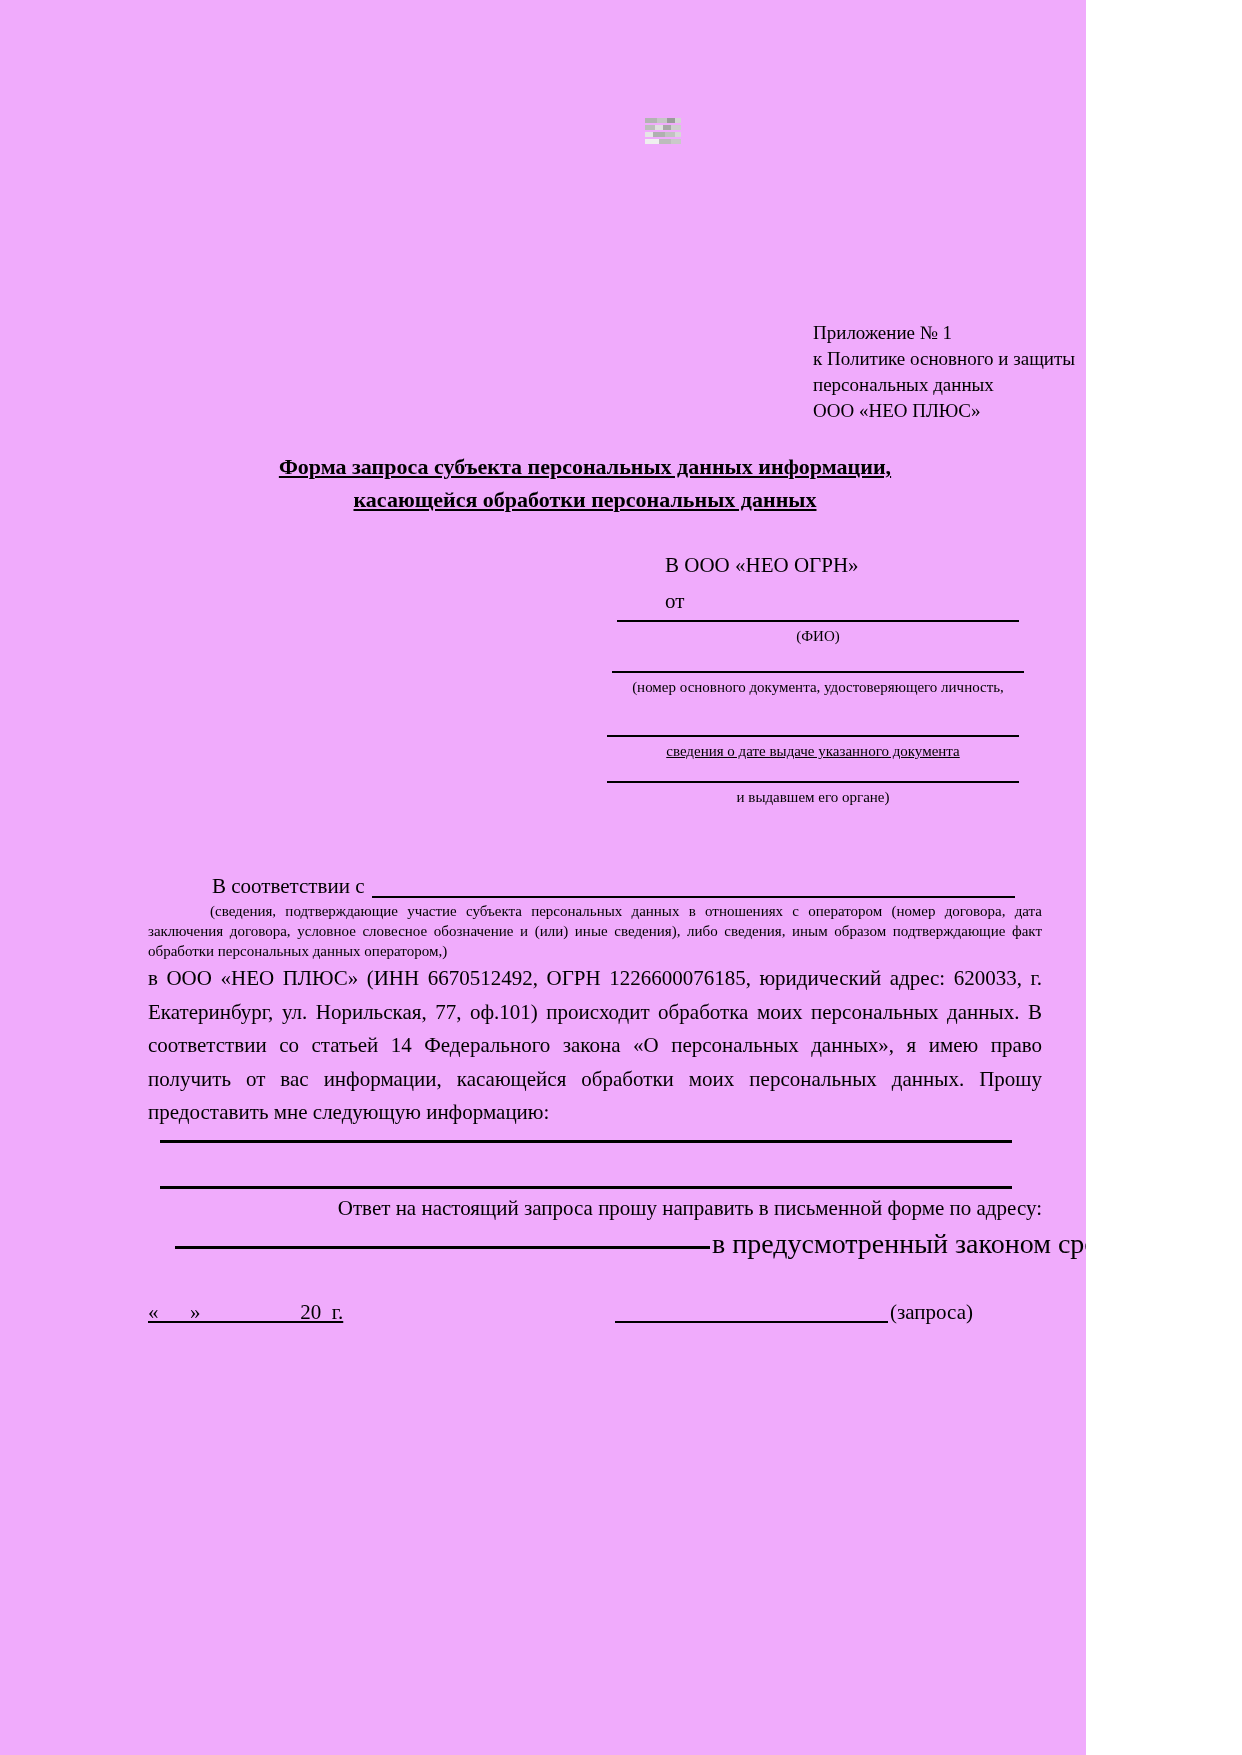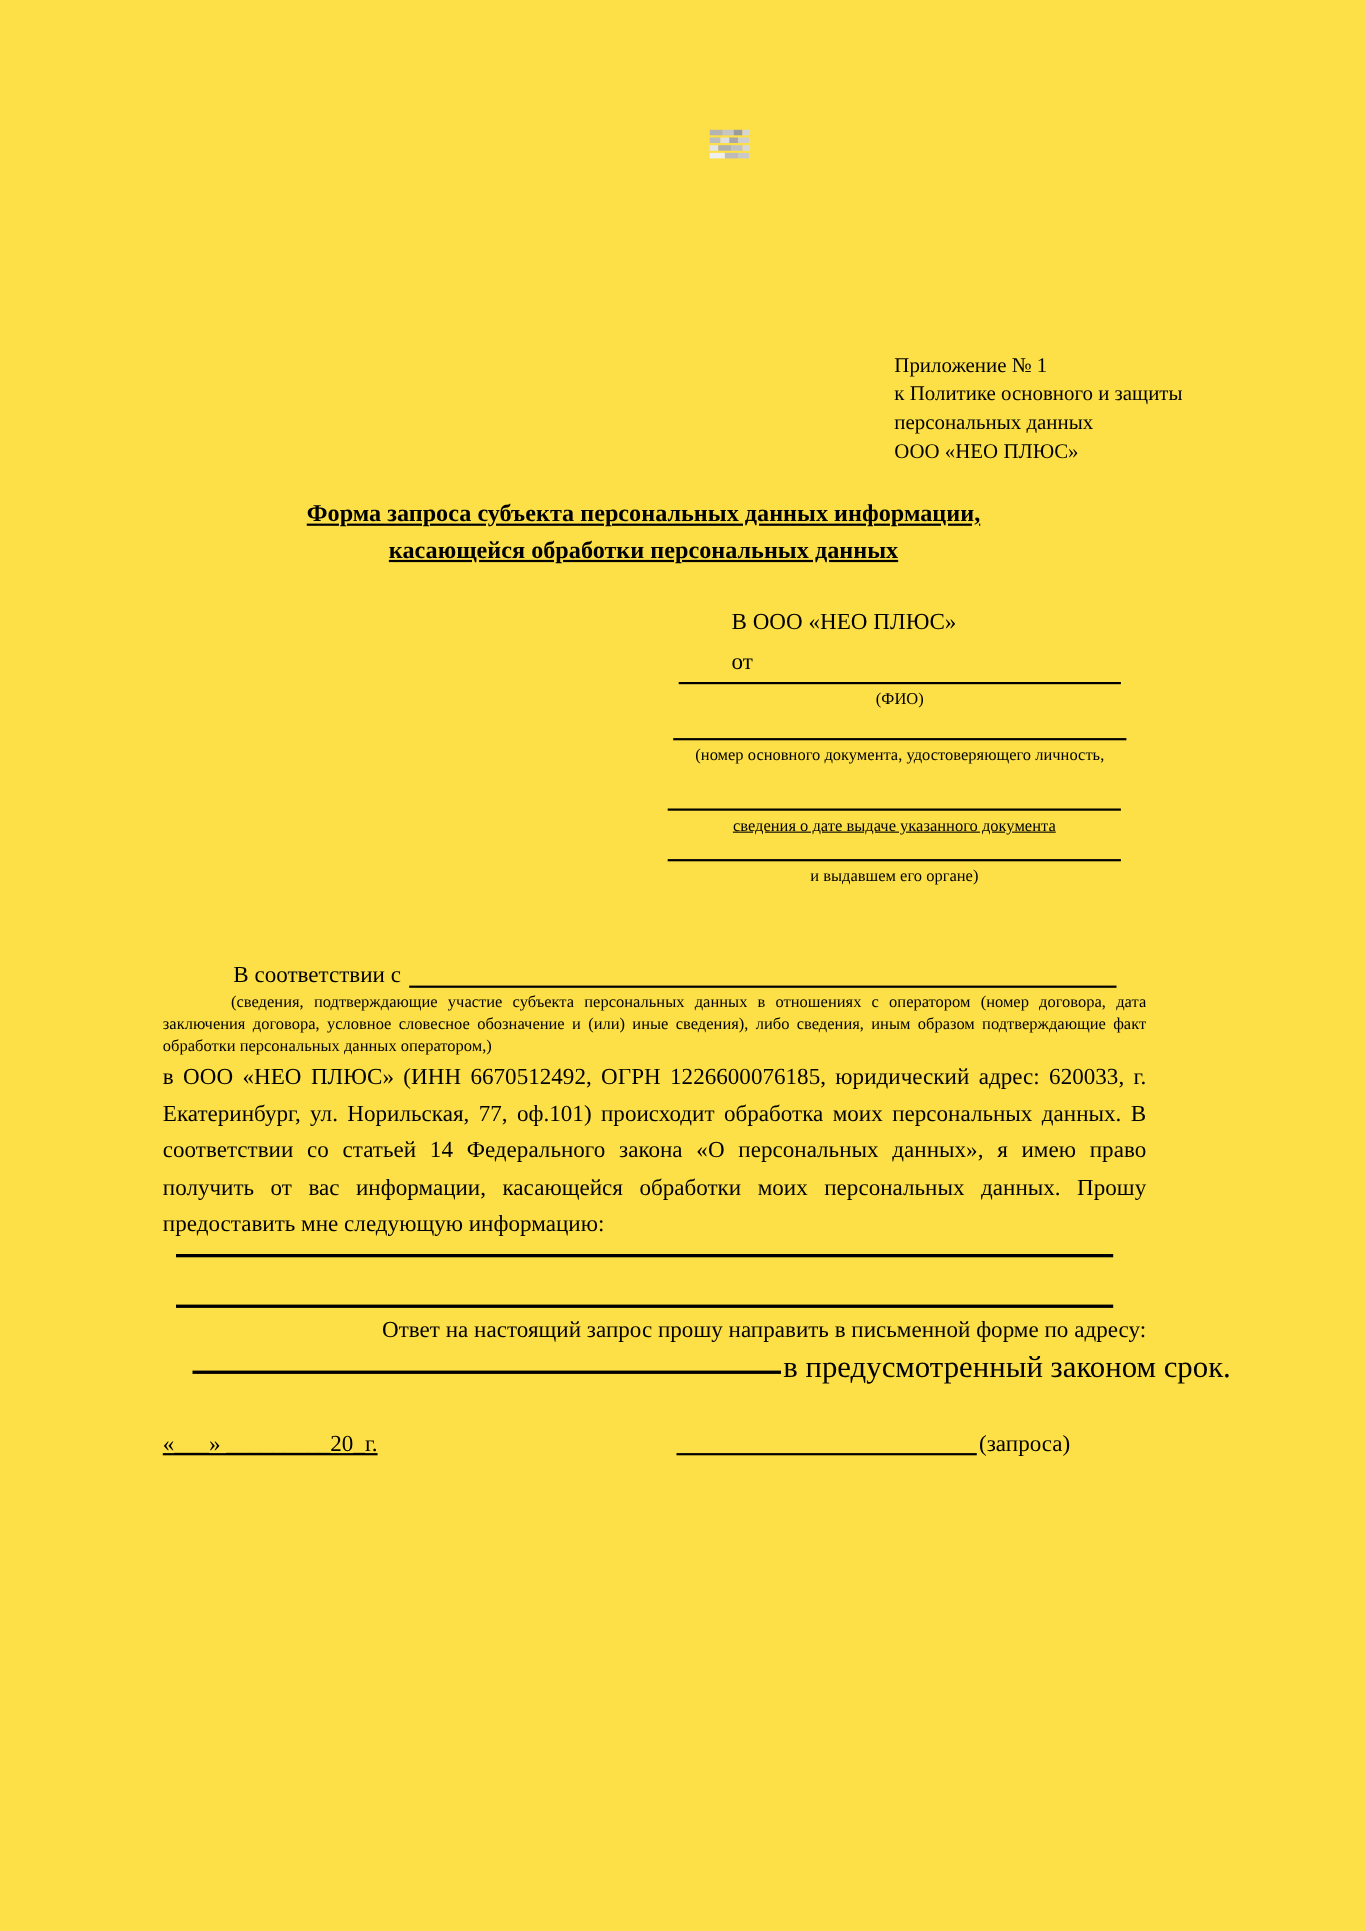--- a/index.html
+++ b/index.html
@@ -2,23 +2,23 @@
 <html><head>
 <meta charset="utf-8">
 <style>
   html, body {
     margin: 0;
     padding: 0;
     background: #ffffff;
   }
   .page {
     position: relative;
-    width: 1242px;
+    width: 1086px;
     height: 1755px;
-    background: #fde047;
+    background: #f0abfc;
     color: #000000;
     font-family: "Liberation Serif", "DejaVu Serif", serif;
     overflow: hidden;
   }
 
   .logo {
     position: absolute;
     left: 645px;
     top: 117px;
     width: 36px;
@@ -163,21 +163,21 @@
     <div>к Политике основного и защиты</div>
     <div>персональных данных</div>
     <div>ООО «НЕО ПЛЮС»</div>
   </div>
 
   <div class="doc-title">
     <span>Форма запроса субъекта персональных данных информации,</span>
     <span>касающейся обработки персональных данных</span>
   </div>
 
-  <div class="addr-to">В ООО «НЕО ПЛЮС»</div>
+  <div class="addr-to">В ООО «НЕО ОГРН»</div>
   <div class="addr-from">от</div>
 
   <div class="line" style="left:617px; top:620px; width:402px;"></div>
   <div class="caption" style="left:617px; top:627px; width:402px;">(ФИО)</div>
 
   <div class="line" style="left:612px; top:671px; width:412px;"></div>
   <div class="caption" style="left:612px; top:678px; width:412px;">(номер основного документа, удостоверяющего личность,</div>
 
   <div class="line" style="left:607px; top:735px; width:412px;"></div>
   <div class="caption" style="left:607px; top:742px; width:412px;text-decoration:underline;">сведения о дате выдаче указанного документа</div>
@@ -189,21 +189,21 @@
   <div class="intro">В соответствии с</div>
   <div class="line" style="left:372px; top:896px; width:643px;"></div>
 
   <div class="footnote">(сведения, подтверждающие участие субъекта персональных данных в отношениях с оператором (номер договора, дата заключения договора, условное словесное обозначение и (или) иные сведения), либо сведения, иным образом подтверждающие факт обработки персональных данных оператором,)</div>
 
   <div class="body-par">в ООО «НЕО ПЛЮС» (ИНН 6670512492, ОГРН 1226600076185, юридический адрес: 620033, г. Екатеринбург, ул. Норильская, 77, оф.101) происходит обработка моих персональных данных. В соответствии со статьей 14 Федерального закона «О персональных данных», я имею право получить от вас информации, касающейся обработки моих персональных данных. Прошу предоставить мне следующую информацию:</div>
 
   <div class="line thick" style="left:160px; top:1140px; width:852px;"></div>
   <div class="line thick" style="left:160px; top:1186px; width:852px;"></div>
 
-  <div class="reply-request">Ответ на настоящий запрос прошу направить в письменной форме по адресу:</div>
+  <div class="reply-request">Ответ на настоящий запроса прошу направить в письменной форме по адресу:</div>
 
   <div class="line thick" style="left:175px; top:1246px; width:535px;"></div>
   <div class="reply-tail">в предусмотренный законом срок.</div>
 
   <div class="date-line">«___» _________20_г.</div>
   <div class="line" style="left:615px; top:1321px; width:273px;"></div>
   <div class="sig-caption">(запроса)</div>
 
 </div>
 

